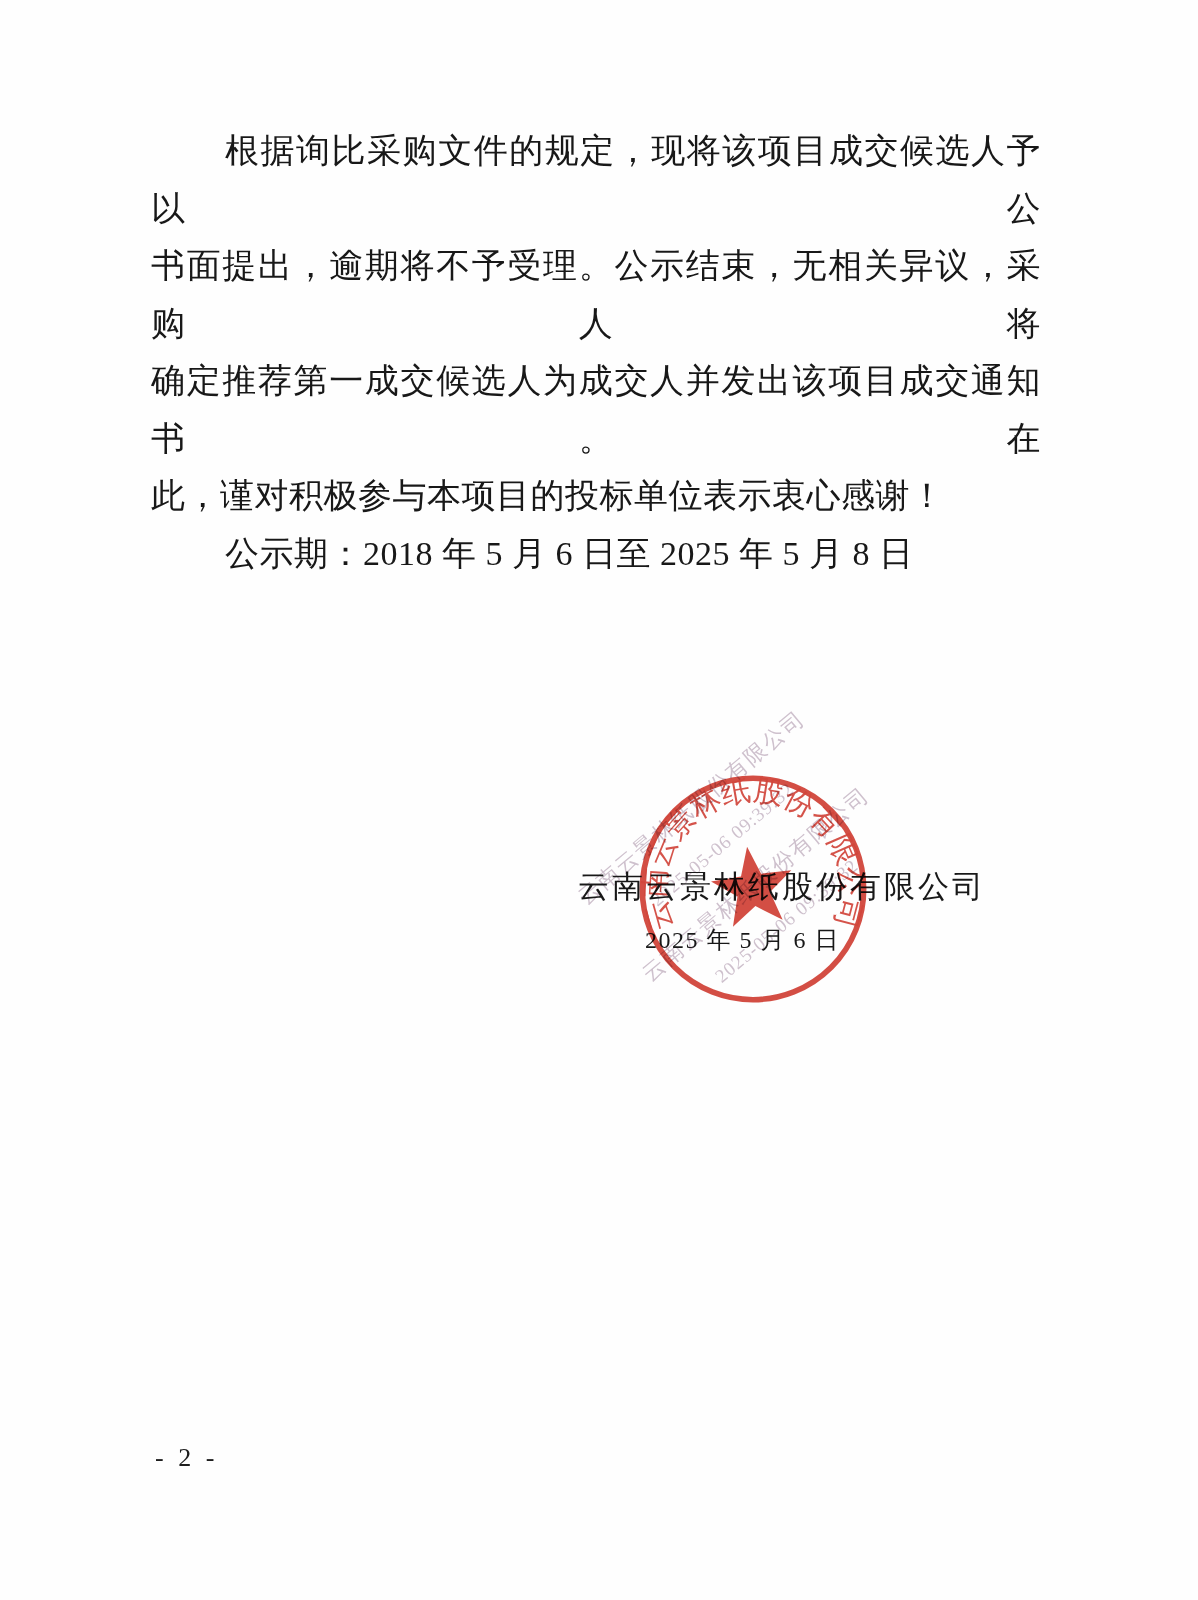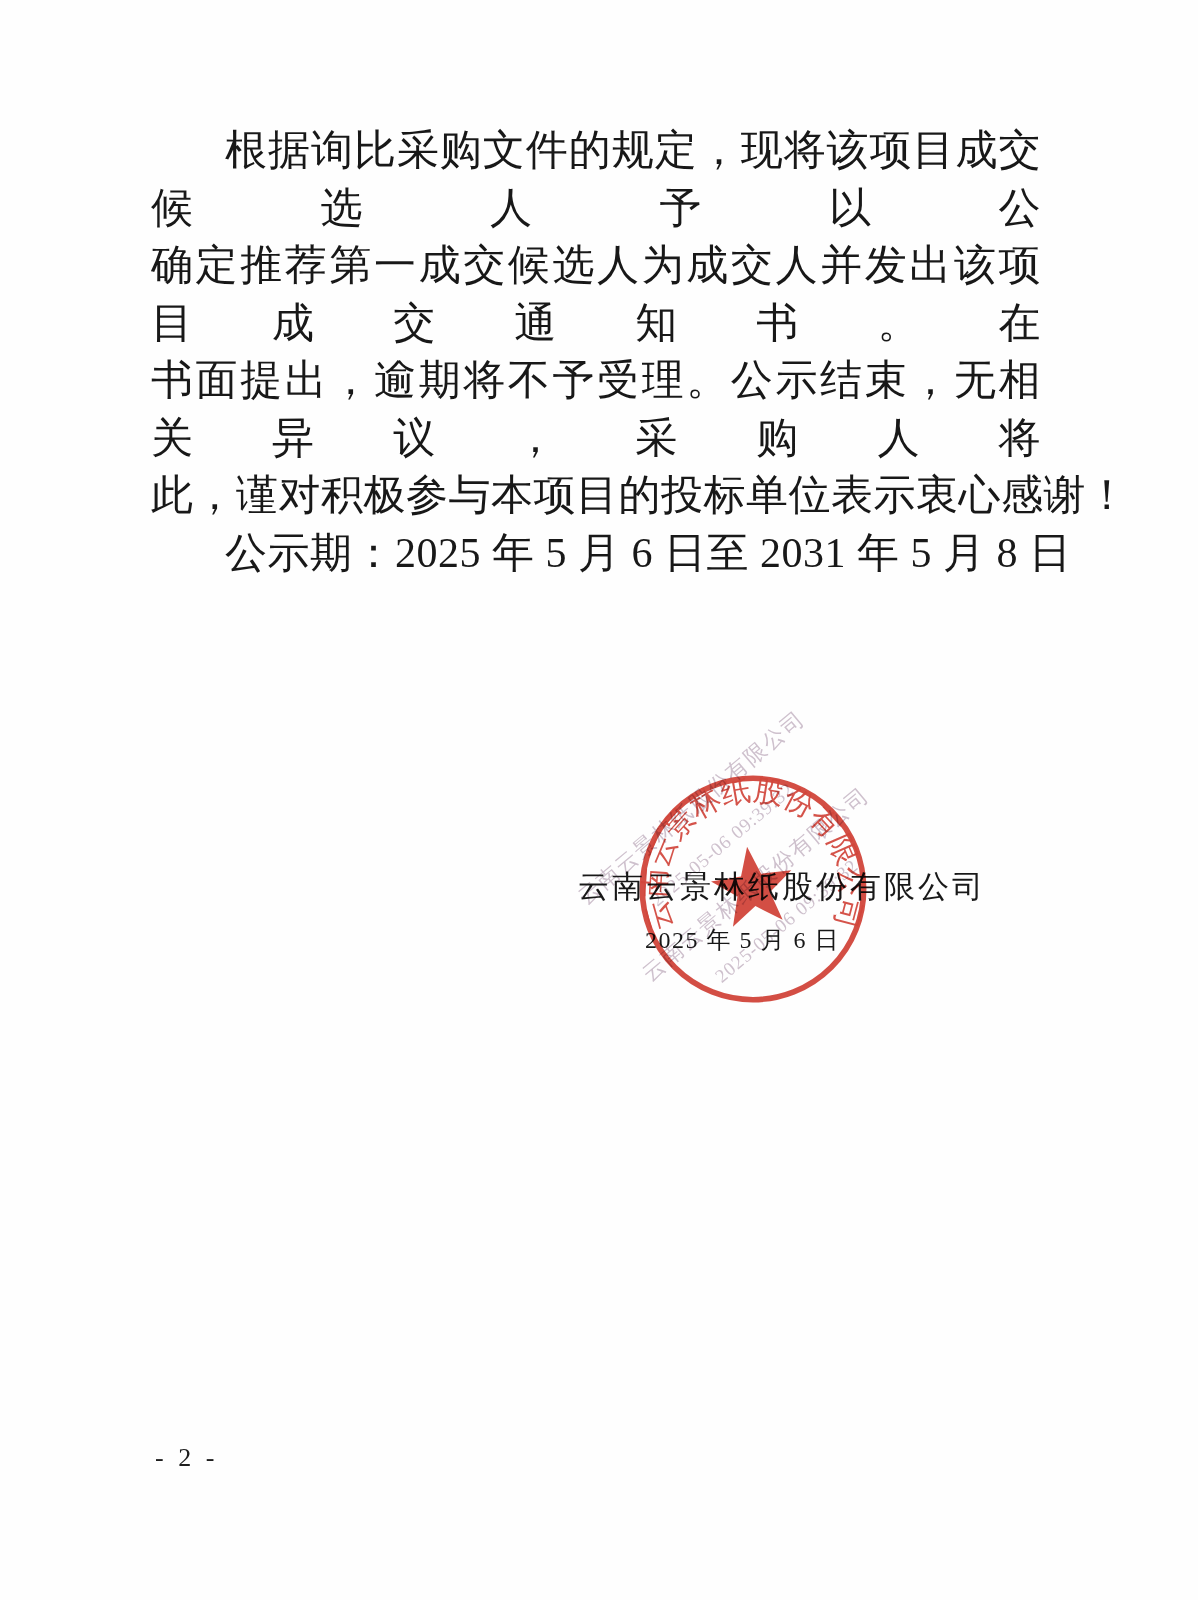--- a/index.html
+++ b/index.html
@@ -8,21 +8,21 @@
     width:1198px;height:1600px;
     margin:0 auto;
     background:#fefefe;
     font-family:"Liberation Serif","DejaVu Serif",serif;
     color:#181818;
     overflow:hidden;
   }
   
   .doc-body{
     position:absolute;left:151px;top:122px;width:890px;
-    font-size:42px;line-height:57.5px;
+    font-size:34px;line-height:57.5px;
     letter-spacing:0.5px;
   }
   .line{white-space:nowrap;}
   .jline{white-space:normal;text-align:justify;text-align-last:justify;}
   .indent{text-indent:74px;}
   .lastline{text-align:center;text-align-last:left;}
 
   
   .contact-block{
     position:absolute;left:151px;top:530px;width:900px;
@@ -73,24 +73,24 @@
 
   <div class="watermark">
     <div class="wm-co">云南云景林纸股份有限公司</div>
     <div class="wm-ts">2025-05-06 09:39:32</div>
     <div class="wm-co">云南云景林纸股份有限公司</div>
     <div class="wm-ts">2025-05-06 09:39:32</div>
   </div>
 
   <div class="doc-body">
     <div class="line jline indent">根据询比采购文件的规定，现将该项目成交候选人予以公</div>
+    <div class="line jline">书面提出，逾期将不予受理。公示结束，无相关异议，采购人将</div>
     <div class="line jline">确定推荐第一成交候选人为成交人并发出该项目成交通知书。在</div>
-    <div class="line jline">书面提出，逾期将不予受理。公示结束，无相关异议，采购人将</div>
     <div class="line lastline">此，谨对积极参与本项目的投标单位表示衷心感谢！</div>
-    <div class="line" style="padding-left:74px;">公示期：2025 年 5 月 6 日至 2031 年 5 月 8 日</div>
+    <div class="line" style="padding-left:74px;">公示期：2018 年 5 月 6 日至 2025 年 5 月 8 日</div>
   </div>
 
 
   <div class="sig-company">云南云景林纸股份有限公司</div>
   <div class="sig-date">2025 年 5 月 6 日</div>
 
   <div class="seal">
     <svg viewBox="0 0 260 260" xmlns="http://www.w3.org/2000/svg">
       <defs>
         <path id="ringPath" d="M 51.2 166.8 A 87 87 0 1 1 208.8 166.8" fill="none"></path>

